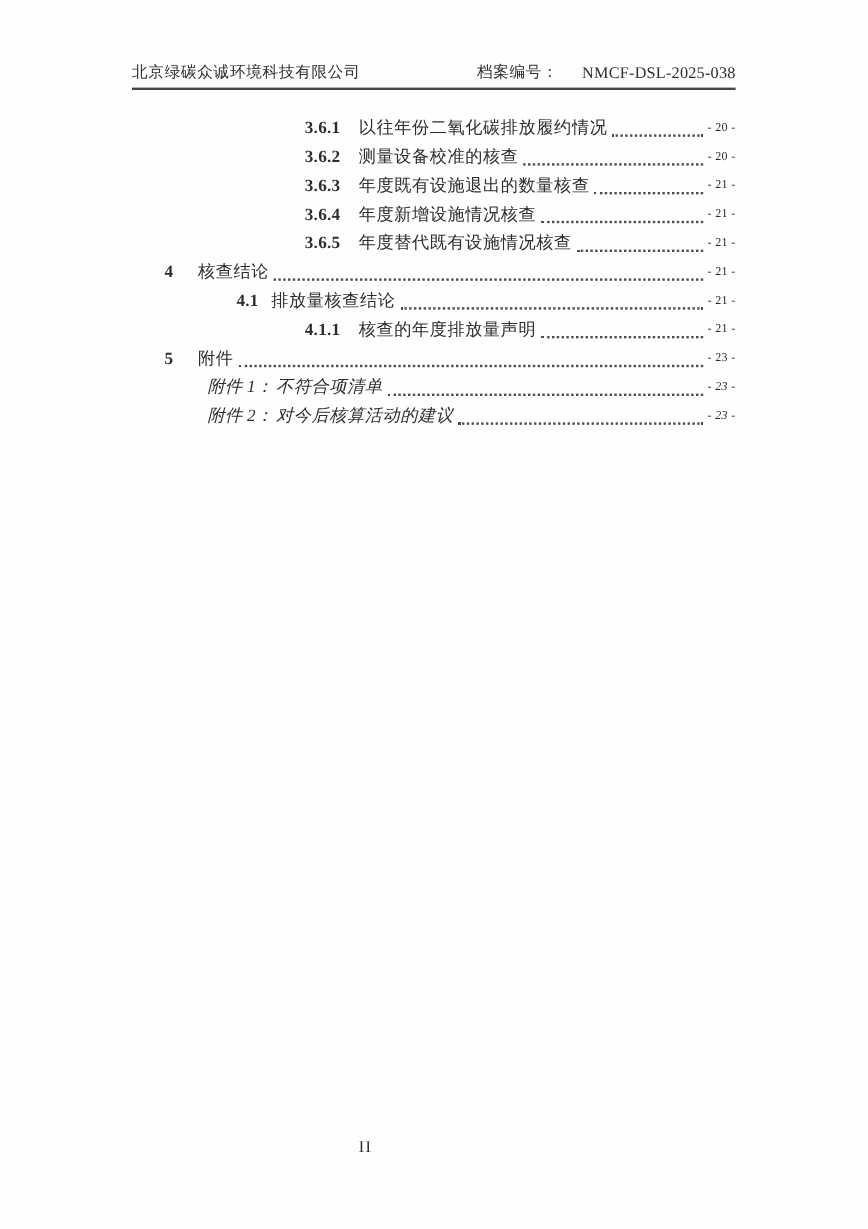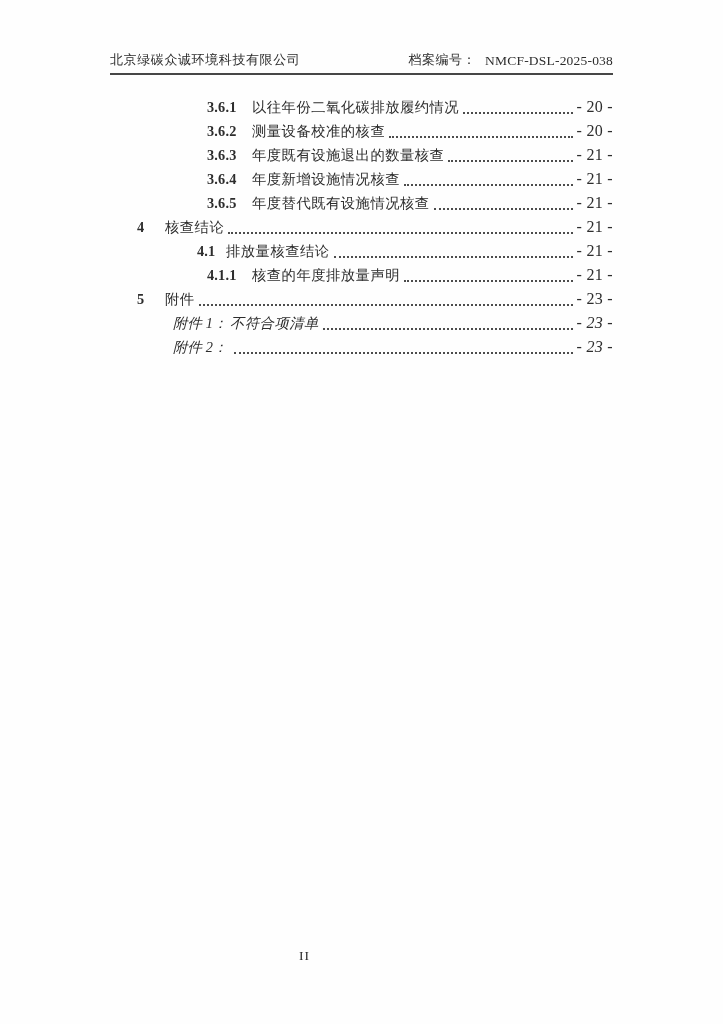--- a/index.html
+++ b/index.html
@@ -28,21 +28,21 @@
     border-bottom: 2px solid #474747;
     padding-bottom: 4px;
     font-size: 13px;
     white-space: nowrap;
   }
   .company {
     letter-spacing: 0.6px;
   }
   .docno {
     display: flex;
-    gap: 9px;
+    gap: 20px;
     align-items: flex-end;
   }
   .docno-label {
     letter-spacing: 0.5px;
   }
   .docno-val {
     font-weight: 400;
     letter-spacing: 0.2px;
     font-size: 13.5px;
   }
@@ -79,29 +79,29 @@
   .toc-row .leader::after {
     content: "";
     position: absolute;
     left: 2px;
     right: 2px;
     bottom: 5px;
     border-bottom: 2px dotted #4c4c4c;
   }
   .toc-row .pg {
     flex: 0 0 auto;
-    font-size: 16px;
+    font-size: 10px;
     letter-spacing: 0.3px;
   }
   .lvl-1   { padding-left: 27px; }
   .lvl-1 .num { width: 28px; }
   .lvl-2   { padding-left: 63px; }
   .lvl-2 .num { width: 29px; margin-left: 24px; }
   .lvl-3   { padding-left: 97px; }
-  .lvl-3 .num { width: 45px; }
+  .lvl-3 .num { width: 45px; margin-left: 47px; }
   .lvl-att { padding-left: 63px; font-style: italic; }
   .lvl-att .num { width: 57px; font-weight: 400; }
   
   .footer {
     position: absolute;
     left: 0;
     top: 948px;
     width: 609px;
     text-align: center;
     font-size: 13.5px;
@@ -177,20 +177,21 @@
     <span class="pg">- 23 -</span>
   </div>
       <div class="toc-row lvl-att">
     <span class="num">附件 1：</span>
     <span class="title">不符合项清单</span>
     <span class="leader"></span>
     <span class="pg">- 23 -</span>
   </div>
       <div class="toc-row lvl-att">
     <span class="num">附件 2：</span>
+    <span class="title">对今后核算活动的建议</span>
     <span class="leader"></span>
     <span class="pg">- 23 -</span>
   </div>
     </div>
 
   <div class="footer">
     <span>II</span>
   </div>
 
 </div>

